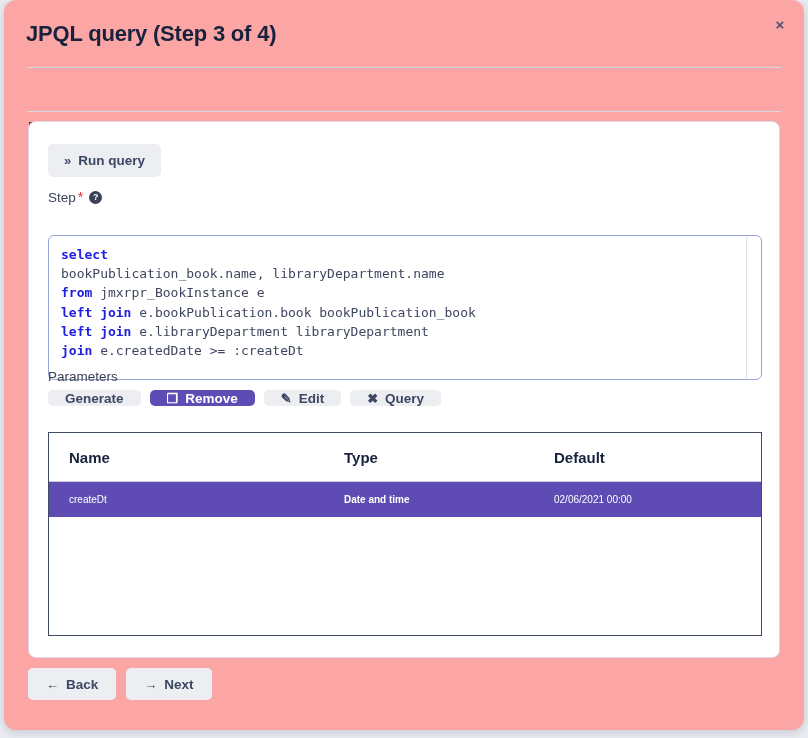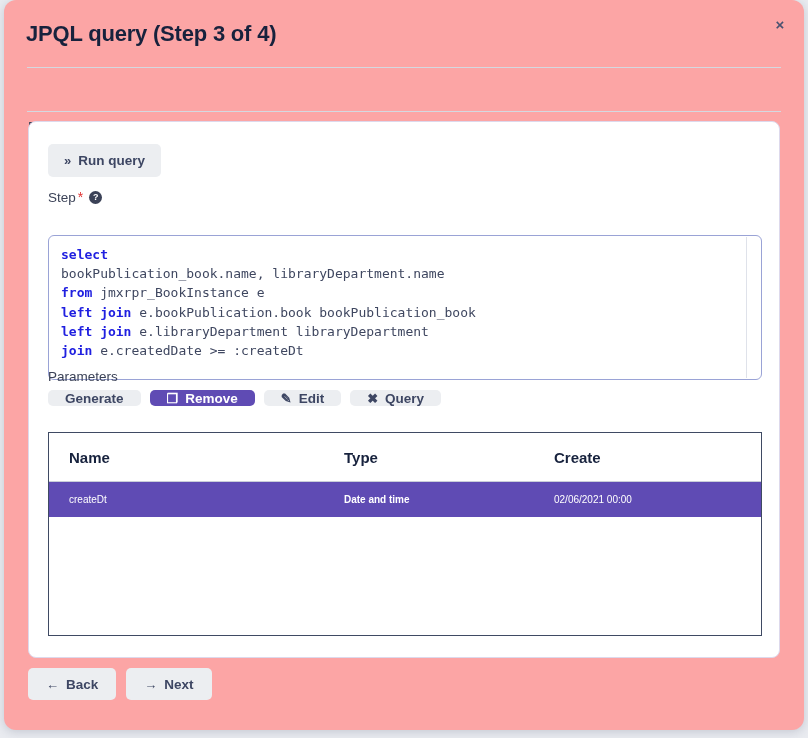--- a/index.html
+++ b/index.html
@@ -318,21 +318,21 @@
         <span>Query</span>
       </button>
     </div>
 
     <div class="table-wrap">
       <table class="tbl">
         <thead>
           <tr>
             <th class="col-name">Name</th>
             <th class="col-type">Type</th>
-            <th class="col-default">Create</th>
+            <th class="col-default">Default</th>
           </tr>
         </thead>
         <tbody>
           <tr class="selected">
             <td class="col-name">createDt</td>
             <td class="col-type">Date and time</td>
             <td class="col-default">02/06/2021 00:00</td>
           </tr>
         </tbody>
       </table>

